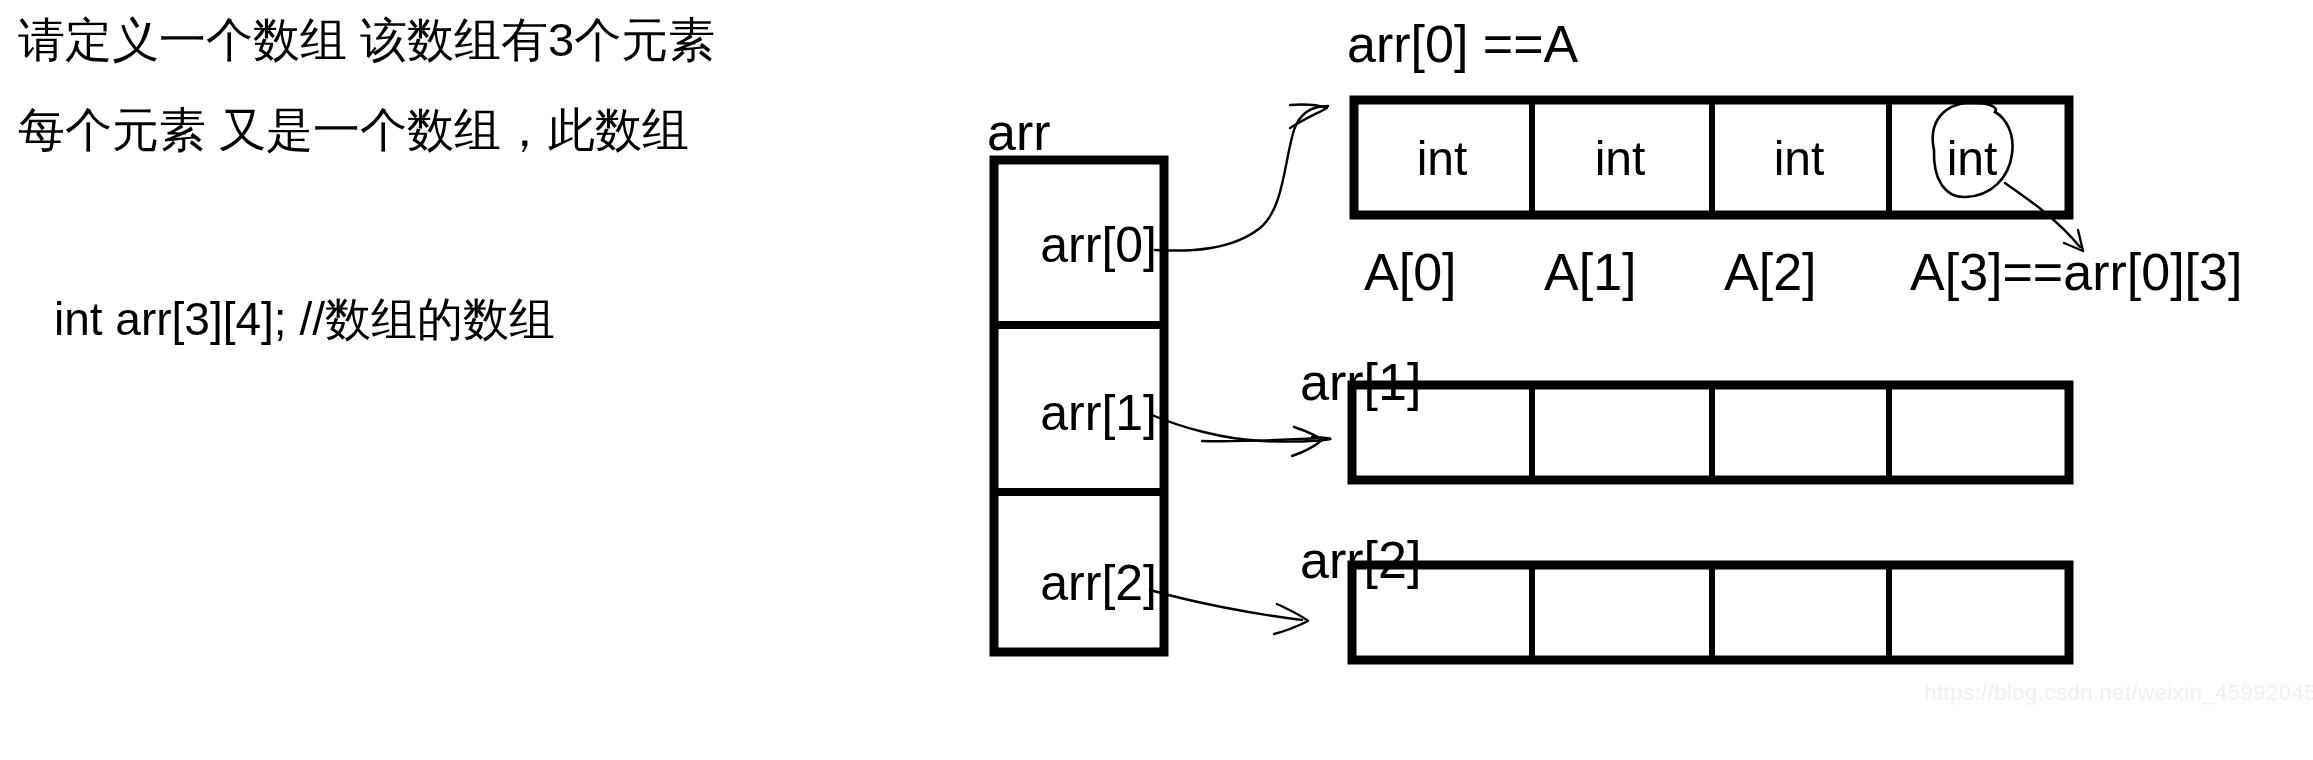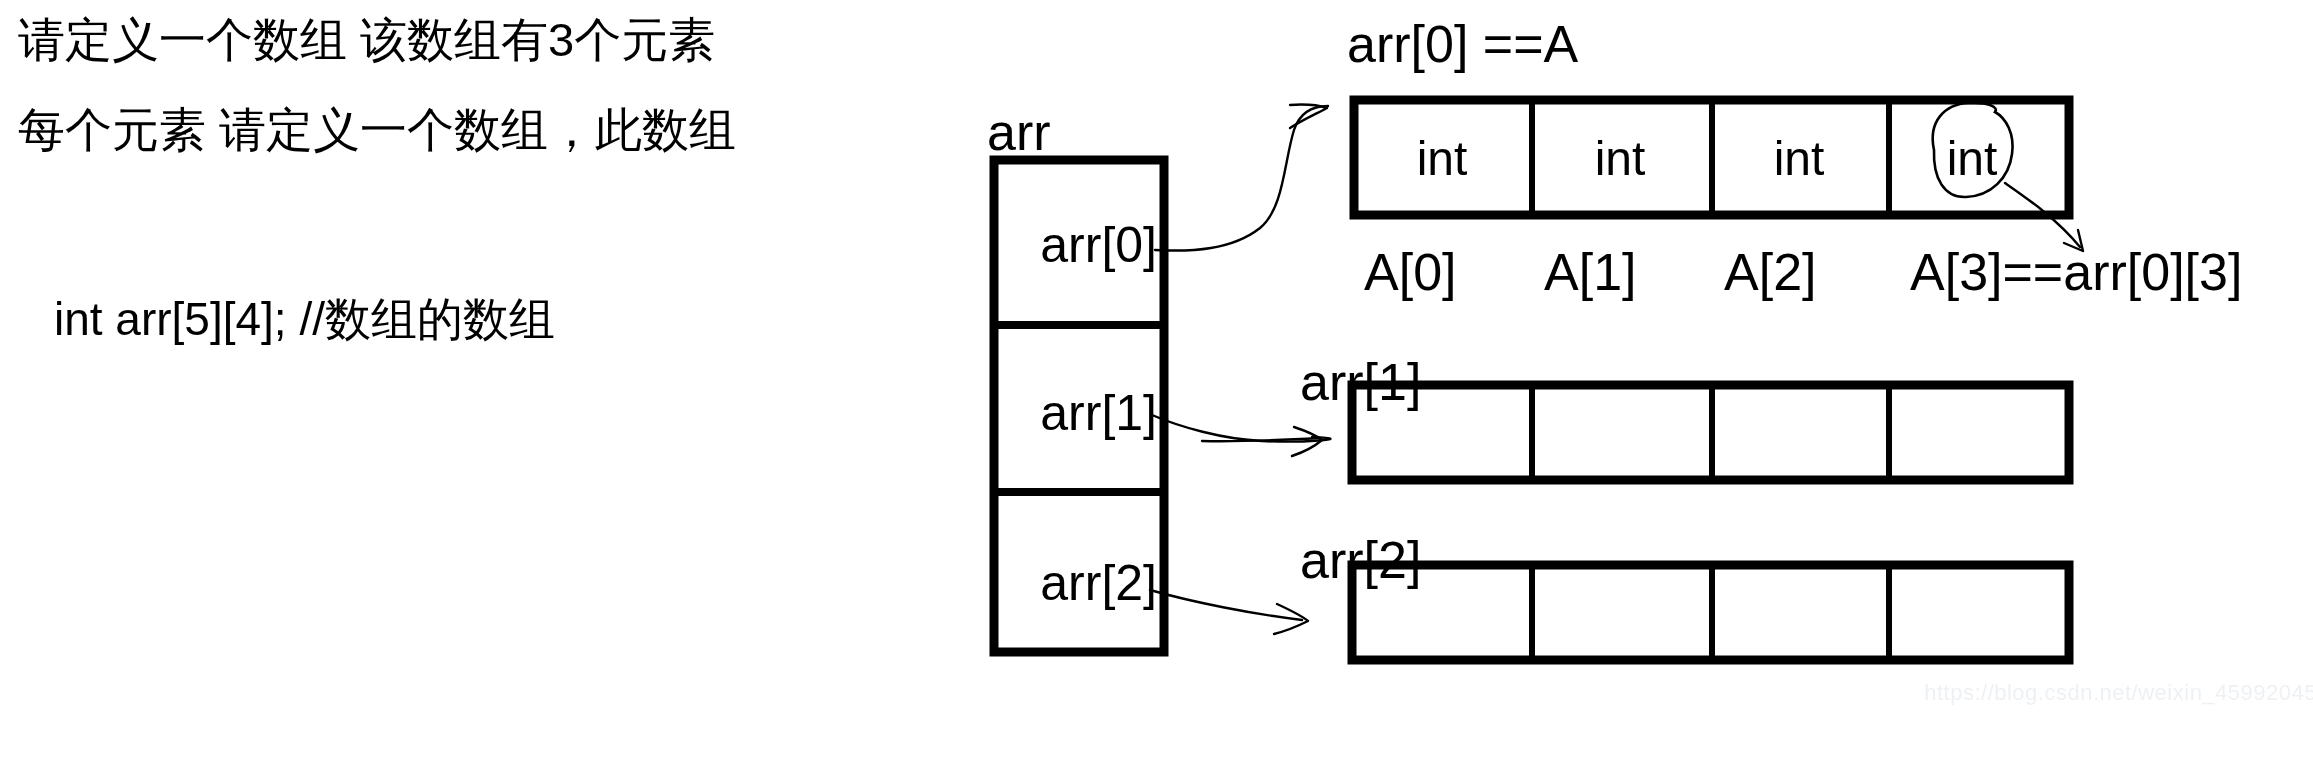--- a/index.html
+++ b/index.html
@@ -51,22 +51,22 @@
     user-select:none;
   }
 </style>
 </head>
 <body>
 
 <div class="stage">
 
   <div class="lhs">
     <div class="cn-line l0">请定义一个数组 该数组有3个元素</div>
-    <div class="cn-line l1">每个元素 请定义一个数组，此数组</div>
-    <div class="code-line">int arr[5][4];   //数组的数组</div>
+    <div class="cn-line l1">每个元素 又是一个数组，此数组</div>
+    <div class="code-line">int arr[3][4];   //数组的数组</div>
   </div>
 
   <svg class="diagram" viewBox="0 0 2313 760" xmlns="http://www.w3.org/2000/svg">
 
     <g>
       <text class="lbl-big" x="975" y="150">arr</text>
 
       <rect class="box-outline" x="982" y="160" width="170" height="492"></rect>
       <line class="box-divider" x1="982" y1="325" x2="1152" y2="325"></line>
       <line class="box-divider" x1="982" y1="492" x2="1152" y2="492"></line>

